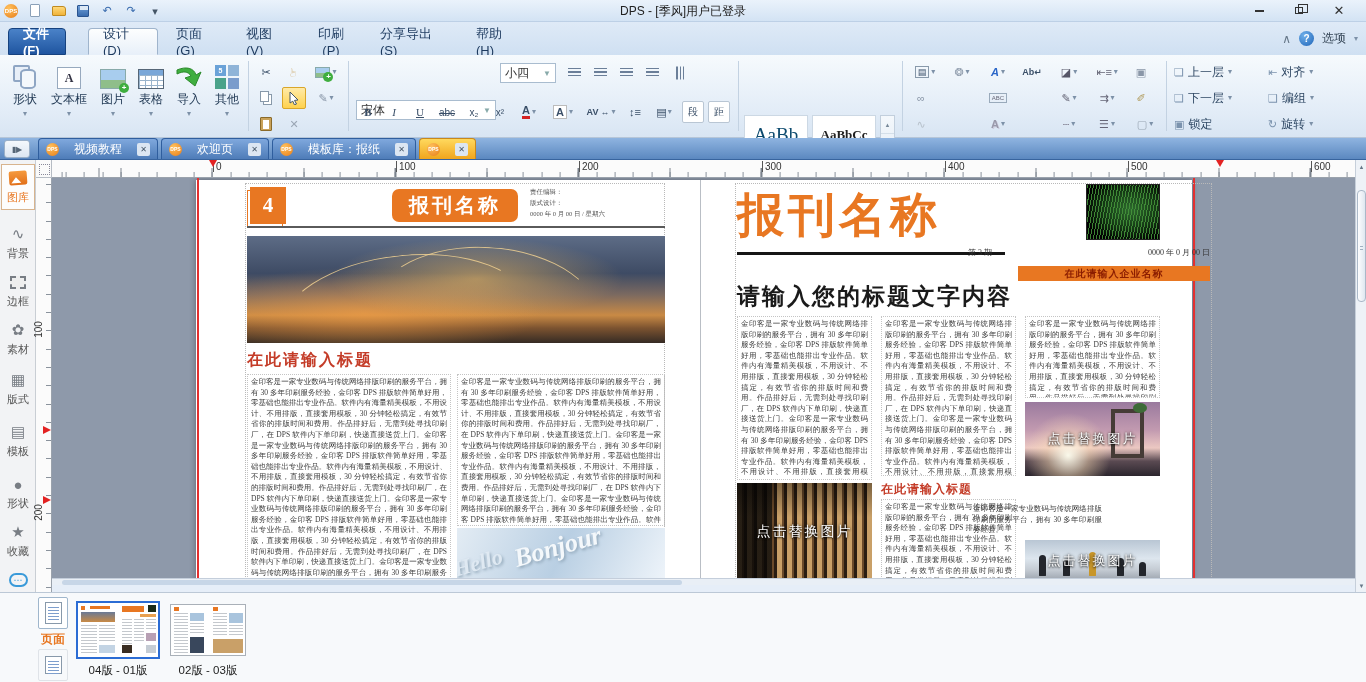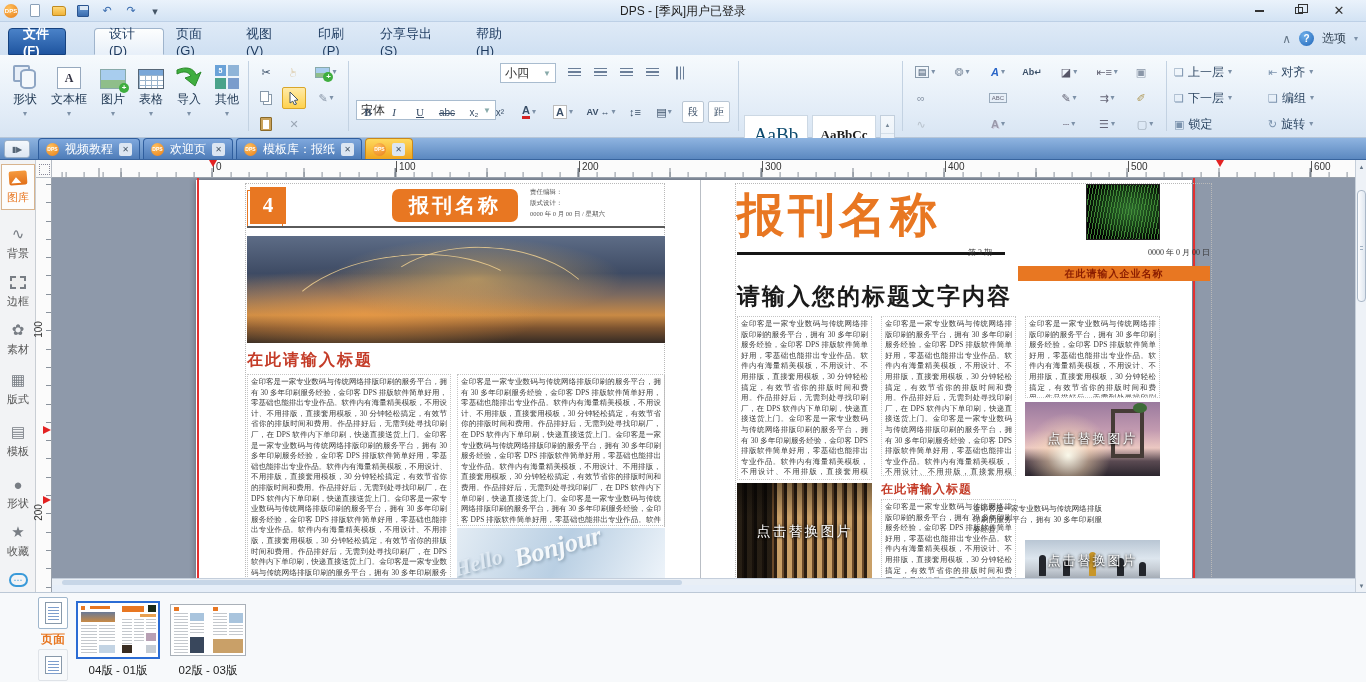--- a/index.html
+++ b/index.html
@@ -57,21 +57,21 @@
 .style-card .ssample{font-family:"Liberation Serif",serif;color:#0c4a6e;}
 .style-card .sname{font-size:10px;color:#888;margin-top:2px;white-space:nowrap;}
 .scrollcol{position:absolute;width:15px;height:56px;top:60px;border:1px solid #c2cfdd;background:linear-gradient(#f4f8fc,#dfe9f3);display:flex;flex-direction:column;}
 .scrollcol div{flex:1;display:flex;align-items:center;justify-content:center;font-size:6px;color:#789;border-bottom:1px solid #d4dfe9;}
 .arr-entry{position:absolute;height:22px;display:flex;align-items:center;gap:4px;font-size:12px;color:#2e4763;}
 .arr-entry .aico{font-size:11px;color:#7b93ae;}
 
 
 .tabbar{position:absolute;left:0;top:138px;width:1366px;height:22px;background:linear-gradient(#8fb4e0,#5b88c0);border-bottom:1px solid #38649e;display:flex;align-items:flex-end;padding-left:4px;}
 .tab-expander{width:26px;height:18px;margin:0 8px 1px 0;background:linear-gradient(#f4f8fc,#dce6f2);border:1px solid #9ab0c8;border-radius:3px;display:flex;align-items:center;justify-content:center;font-size:8px;color:#567;}
-.doc-tab{height:21px;margin-right:3px;padding:8px 7px;display:flex;align-items:center;gap:6px;border-radius:4px 4px 0 0;border:1px solid #2f5e9e;border-bottom:none;background:linear-gradient(#7fa8dd,#4e7cb8);color:#fff;font-size:12px;white-space:nowrap;}
+.doc-tab{height:21px;margin-right:3px;padding:8px 7px;display:flex;align-items:center;gap:15px;border-radius:4px 4px 0 0;border:1px solid #2f5e9e;border-bottom:none;background:linear-gradient(#7fa8dd,#4e7cb8);color:#fff;font-size:12px;white-space:nowrap;}
 .doc-tab .tdot{width:13px;height:13px;font-size:5px;}
 .doc-tab .tclose{width:13px;height:13px;border-radius:2px;background:#dce6f2;color:#456;font-size:8px;line-height:13px;text-align:center;}
 .doc-tab.active{background:linear-gradient(#ffd95e,#f0a51d);color:#1c1c1c;border-color:#c9881a;}
 
 
 .sidebar{position:absolute;left:0;top:160px;width:36px;height:522px;background:#f2f3f5;border-right:1px solid #c9ced4;}
 .side-item{position:absolute;left:1px;width:34px;height:46px;display:flex;flex-direction:column;align-items:center;justify-content:center;gap:3px;font-size:11px;color:#555;}
 .side-item .si-ico{height:18px;display:flex;align-items:center;justify-content:center;font-size:15px;color:#787d84;}
 .side-item.active{background:#fdfdfd;border:1px solid #d8b48e;color:#e87722;}
 .ic-gallery{width:18px;height:14px;background:linear-gradient(#f59a3e,#e2701a);border-radius:2px;position:relative;transform:rotate(-4deg);}
@@ -159,21 +159,21 @@
         </div>
       <div class="wbtn">
           <div class="ic-restore"></div>
         </div>
       <div class="wbtn" style="font-size:13px;">✕</div>
     </div>
   </div>
 
   <div class="menubar">
     <div class="menu-item menu-file" style="left:8px;width:58px;">文件(F)</div>
-    <div class="menu-item menu-active" style="left:94px;width:70px;">设计(D)</div>
+    <div class="menu-item menu-active" style="left:88px;width:70px;">设计(D)</div>
     <div class="menu-item" style="left:162px;width:66px;">页面(G)</div>
     <div class="menu-item" style="left:232px;width:64px;">视图(V)</div>
     <div class="menu-item" style="left:300px;width:62px;text-align:center;">印刷(P)</div>
     <div class="menu-item" style="left:366px;width:92px;">分享导出(S)</div>
     <div class="menu-item" style="left:462px;width:66px;">帮助(H)</div>
     <div class="menu-right">
       <span style="color:#678;">∧</span>
       <span class="help-dot">?</span>
       <span>选项</span>
       <span class="caret">▾</span>

